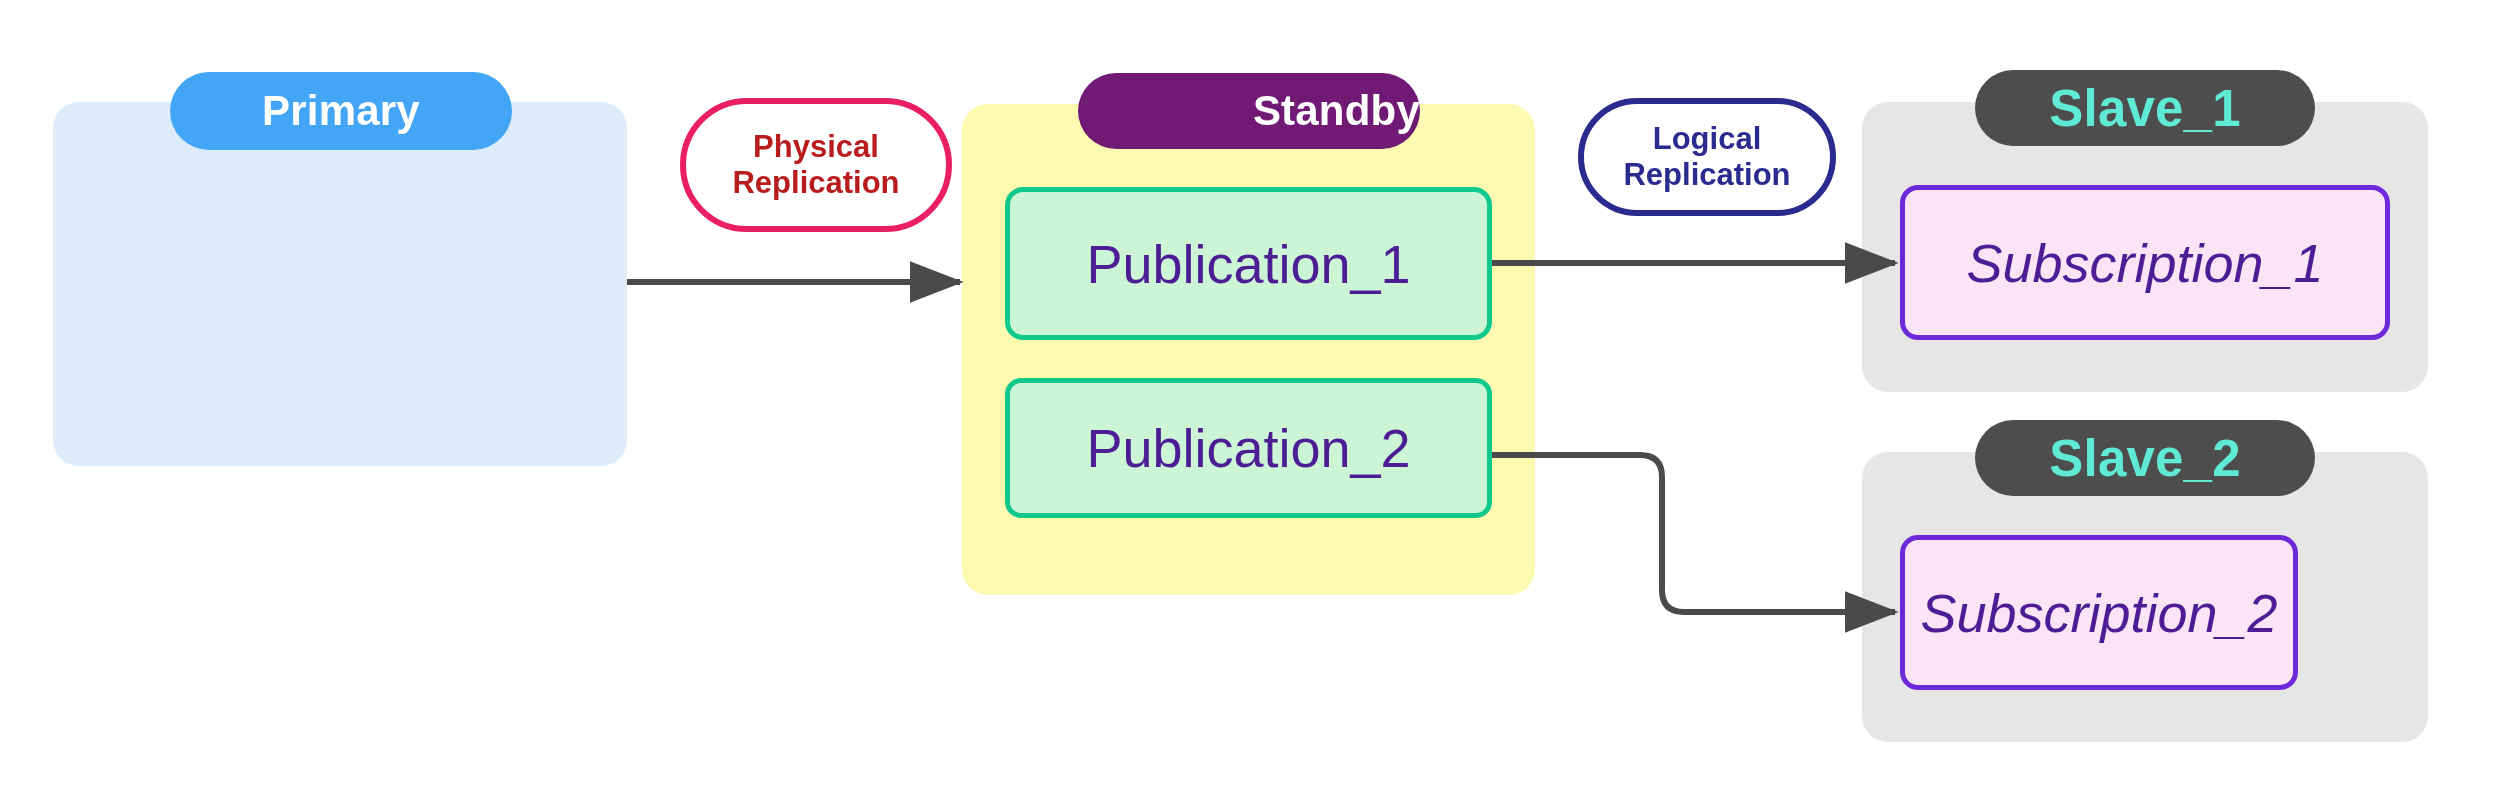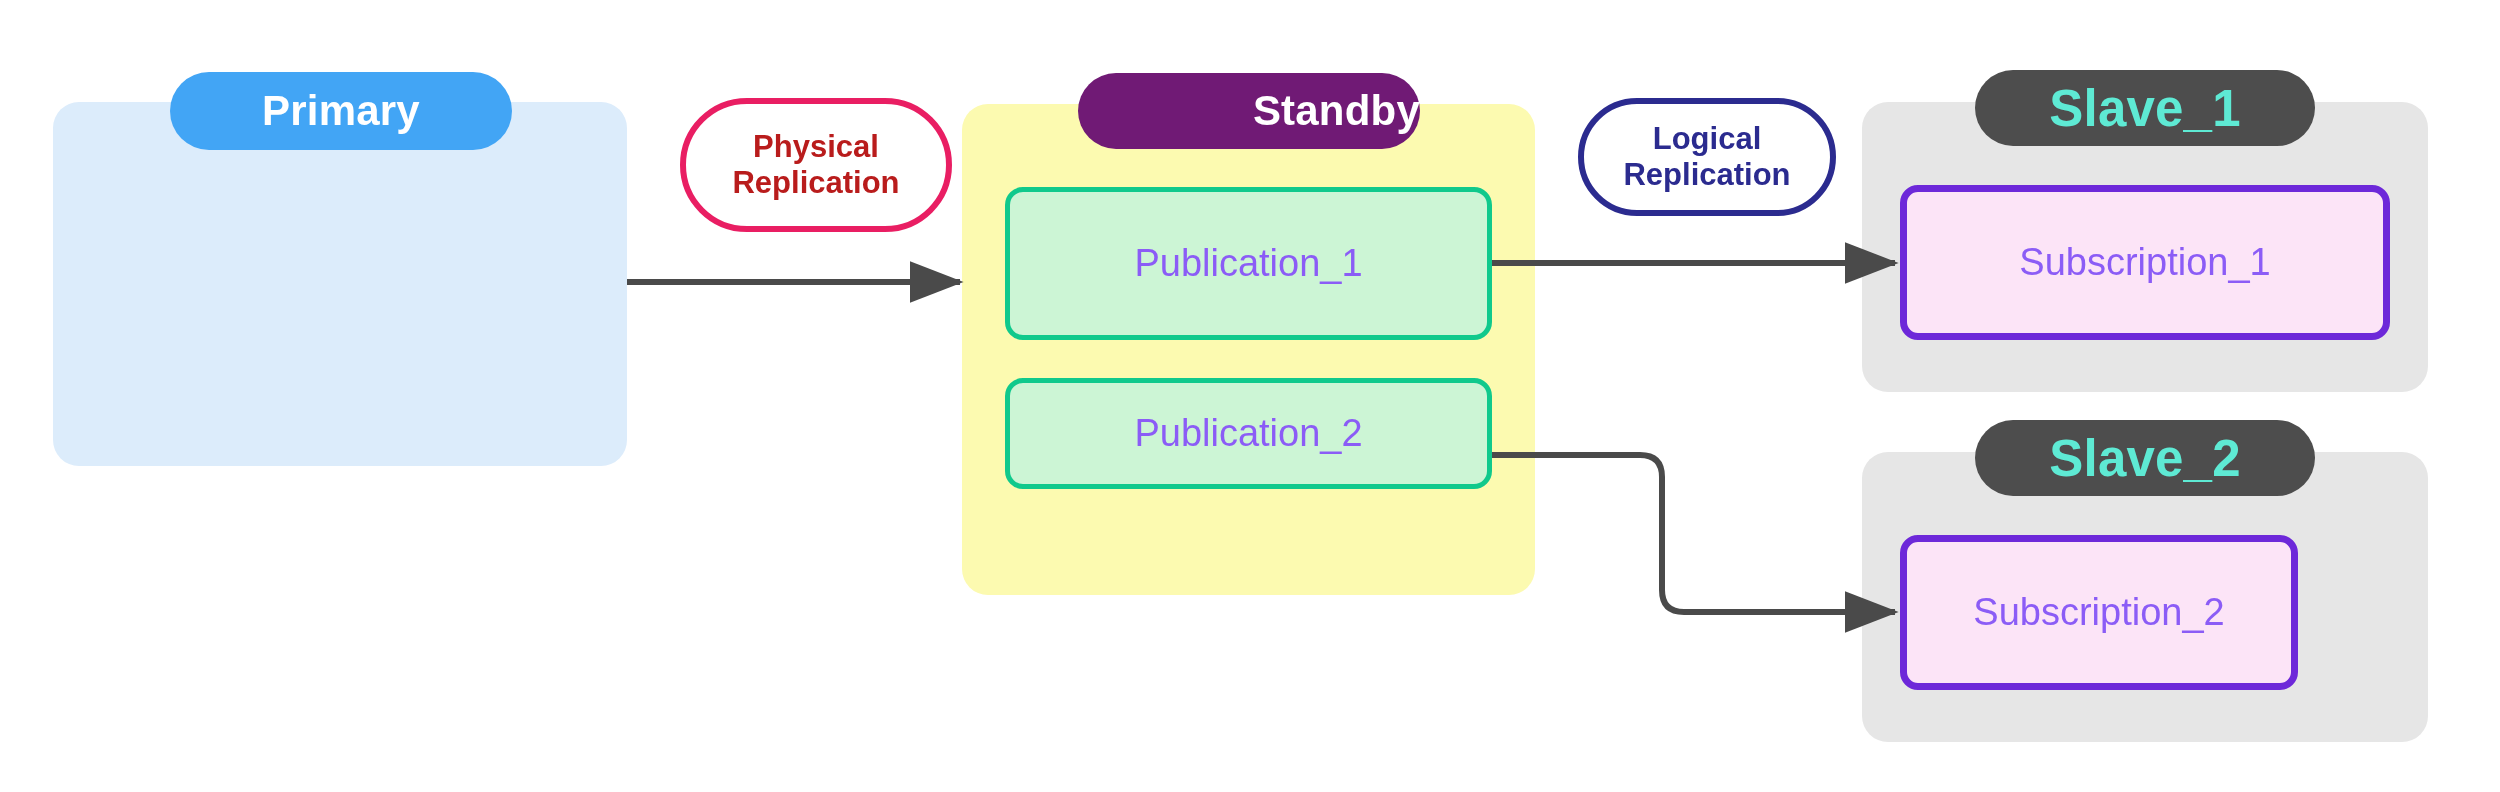--- a/index.html
+++ b/index.html
@@ -86,32 +86,33 @@
   }
 
   
   .card {
     position: absolute;
     display: flex;
     align-items: center;
     justify-content: center;
     border-radius: 18px;
     box-sizing: border-box;
-    font-size: 38px;
-    color: #8b5cf6;
+    font-size: 54px;
+    color: #4c1d95;
     white-space: nowrap;
     z-index: 4;
   }
   .card-publication {
     background: #CCF5D5;
     border: 5px solid #10C98C;
   }
   .card-subscription {
     background: #FCE4F7;
-    border: 7px solid #6d28d9;
+    border: 5px solid #6d28d9;
+    font-style: italic;
   }
 
   
   #wires {
     position: absolute;
     left: 0;
     top: 0;
     width: 2500px;
     height: 792px;
     z-index: 3;
@@ -157,21 +158,21 @@
   <div class="group-box group-standby" style="left:962px; top:104px; width:573px; height:491px;"></div>
 
   <div class="pill pill-standby" style="left:1078px; top:73px; width:342px; height:76px;">
     <span>Standby</span>
   </div>
 
   <div class="card card-publication" style="left:1005px; top:187px; width:487px; height:153px;">
     <span>Publication_1</span>
   </div>
 
-  <div class="card card-publication" style="left:1005px; top:378px; width:487px; height:111px;">
+  <div class="card card-publication" style="left:1005px; top:378px; width:487px; height:140px;border-radius:16px;">
     <span>Publication_2</span>
   </div>
 
   <div class="edge-label edge-label-logical" style="left:1578px; top:98px; width:258px; height:118px;">
     <span>Logical</span>
     <span>Replication</span>
   </div>
 
   <div class="group-box group-slave" style="left:1862px; top:102px; width:566px; height:290px;"></div>
 

